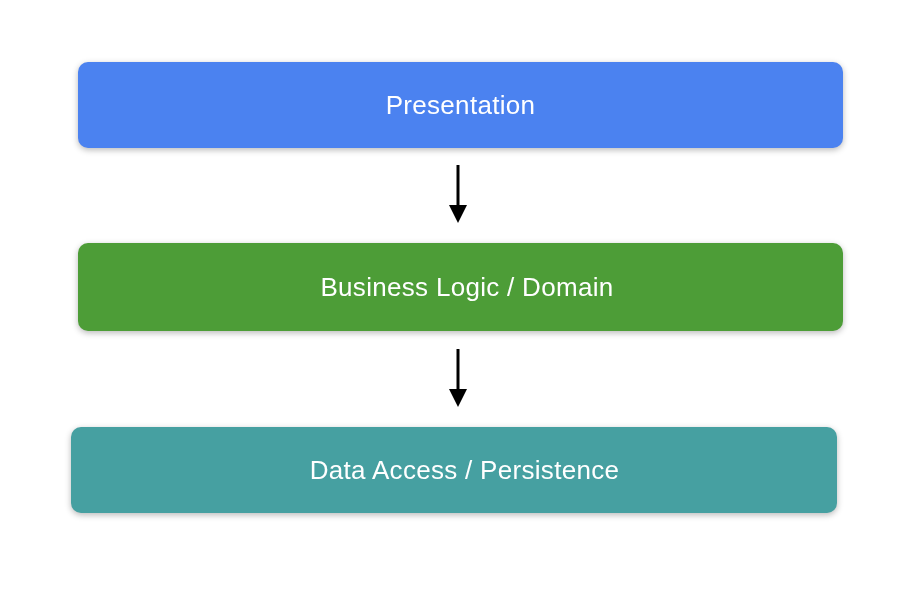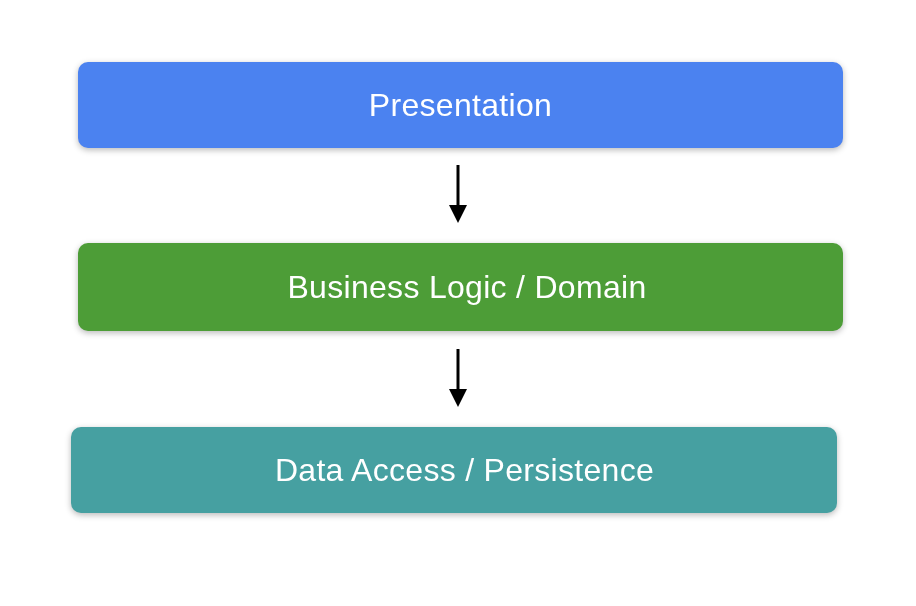--- a/index.html
+++ b/index.html
@@ -21,21 +21,21 @@
     left: 78px;
     width: 765px;
     height: 86px;
     border-radius: 10px;
     display: flex;
     align-items: center;
     justify-content: center;
     box-shadow: 0 2px 6px rgba(0, 0, 0, 0.28);
   }
   .layer-label {
-    font-size: 32px;
+    font-size: 26px;
     font-weight: 400;
     letter-spacing: 0.3px;
     white-space: nowrap;
   }
   #box-presentation { top: 62px; }
   #box-business     { top: 243px; height: 88px; }
   #box-data         { top: 427px; left: 71px; width: 766px; }
   .arrow {
     position: absolute;
     left: 446px;

